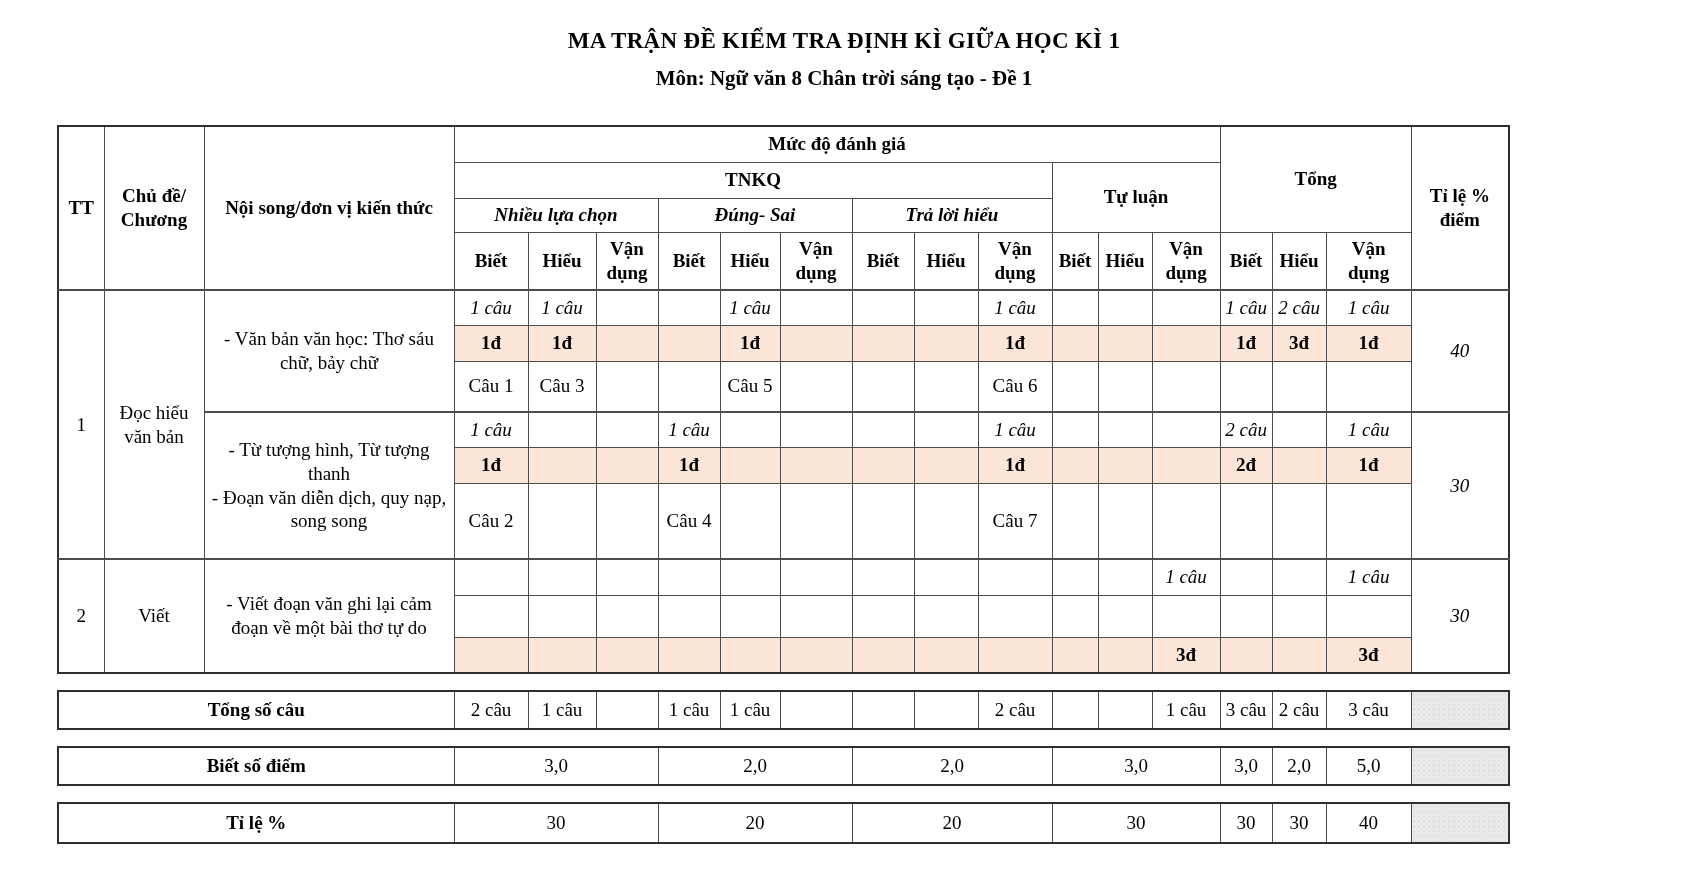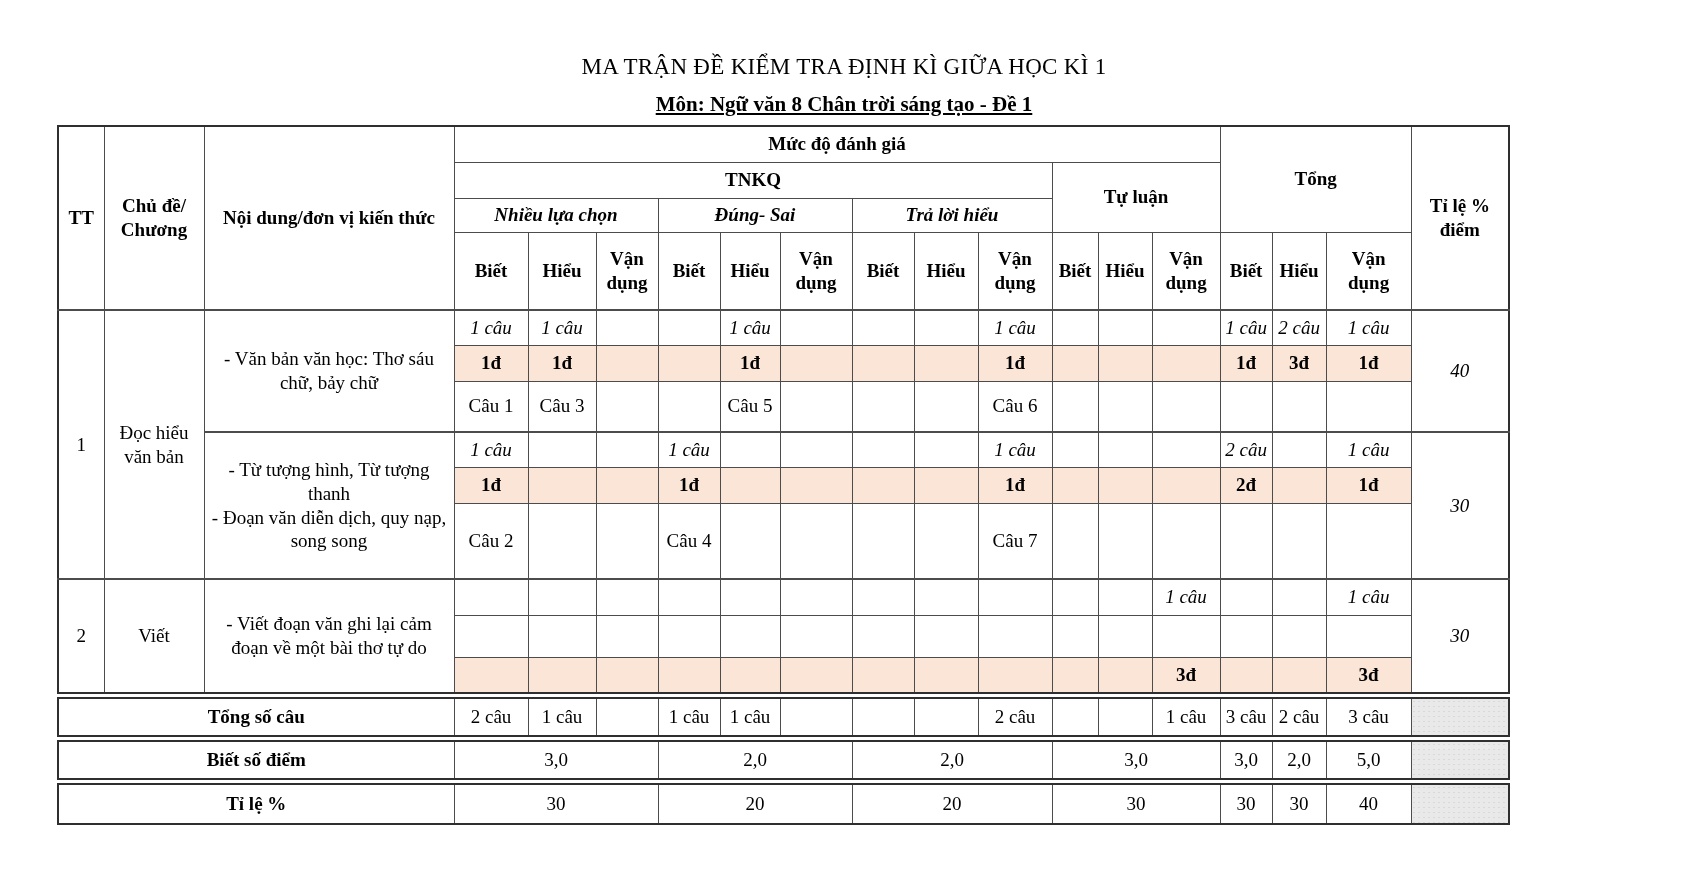--- a/index.html
+++ b/index.html
@@ -1,27 +1,26 @@
 <!DOCTYPE html>
 <html><head>
 <meta charset="utf-8">
 <style>
   html,body{margin:0;padding:0;background:#ffffff;}
   body{
     width:1688px;height:872px;position:relative;
     font-family:"Liberation Serif","DejaVu Serif",serif;color:#000;
   }
   .page-title{
-    text-align:center;font-weight:normal;font-size:23px;
-    padding-top:54px;letter-spacing:.3px;
+    text-align:center;font-weight:bold;font-size:23px;
+    padding-top:28px;letter-spacing:.3px;
   }
   .page-subtitle{
     text-align:center;font-weight:bold;font-size:21px;
     margin-top:12px;
-    text-decoration:underline;
   }
   .matrix-wrap{position:absolute;left:57px;top:125px;width:1453px;}
   table.matrix{
     border-collapse:collapse;table-layout:fixed;width:1453px;
     border:2px solid #2f2f2f;
   }
   table.matrix td, table.matrix th{
     border:1px solid #4c4c4c;
     text-align:center;vertical-align:middle;
     padding:1px 2px;font-size:19px;line-height:1.25;
@@ -31,21 +30,21 @@
   .group-head{font-style:italic;font-weight:normal;font-size:19px;}
   .count{font-style:italic;}
   tr.points-row td{background:#fbe5d6;font-weight:bold;}
   .pct{font-style:italic;}
   tr.block-start td{border-top:2px solid #4c4c4c;}
   .gray{
     background-color:#e9e9e9;
     background-image:radial-gradient(#c9c9c9 0.9px, transparent 0.9px);
     background-size:5px 5px;
   }
-  table.foot{margin-top:3px;}
+  table.foot{margin-top:16px;}
   table.foot th{text-align:center;}
 </style>
 </head>
 <body>
 
 <div class="page-title">MA TRẬN ĐỀ KIỂM TRA ĐỊNH KÌ GIỮA HỌC KÌ 1</div>
 <div class="page-subtitle">Môn: Ngữ văn 8 Chân trời sáng tạo - Đề 1</div>
 
 <div class="matrix-wrap">
 
@@ -70,39 +69,39 @@
         <col style="width:54px">
         <col style="width:85px">
       <col style="width:98px">
     </colgroup>
     <tbody>
 
       <tr style="height:36px">
         <th rowspan="4">TT</th>
         <th rowspan="4">Chủ đề/
 Chương</th>
-        <th rowspan="4">Nội dung/đơn vị kiến thức</th>
+        <th rowspan="4">Nội song/đơn vị kiến thức</th>
         <th colspan="12">Mức độ đánh giá</th>
         <th colspan="3" rowspan="3">Tổng</th>
         <th rowspan="4">Tỉ lệ %
 điểm</th>
       </tr>
 
       <tr style="height:36px">
         <th colspan="9">TNKQ</th>
         <th colspan="3" rowspan="2">Tự luận</th>
       </tr>
 
       <tr style="height:34px">
         <th colspan="3" class="group-head">Nhiều lựa chọn</th>
         <th colspan="3" class="group-head">Đúng- Sai</th>
         <th colspan="3" class="group-head">Trả lời hiểu</th>
       </tr>
 
-      <tr style="height:78px">
+      <tr style="height:58px">
         <th>Biết</th>
         <th>Hiểu</th>
         <th>Vận
 dụng</th>
         <th>Biết</th>
         <th>Hiểu</th>
         <th>Vận
 dụng</th>
         <th>Biết</th>
         <th>Hiểu</th>

